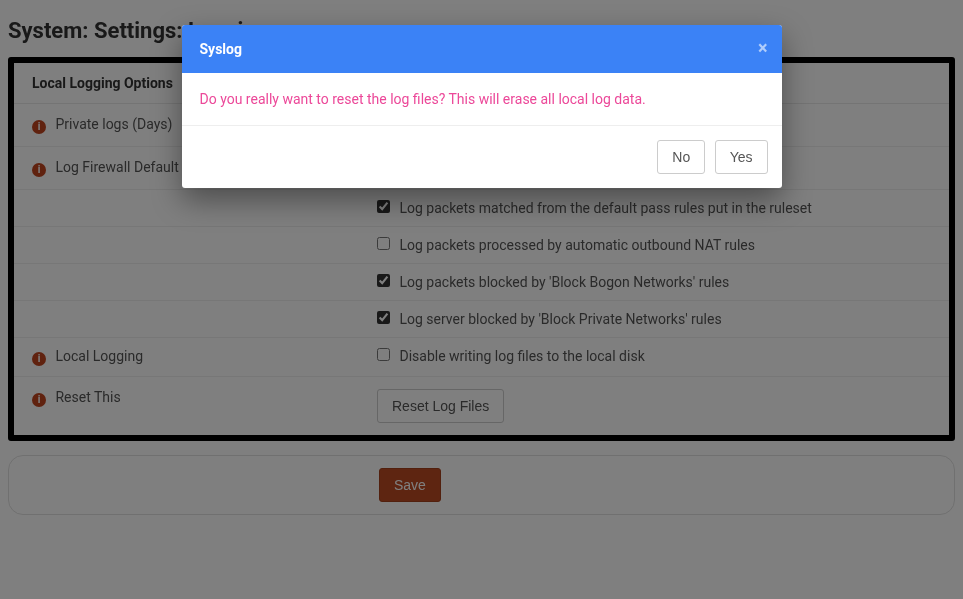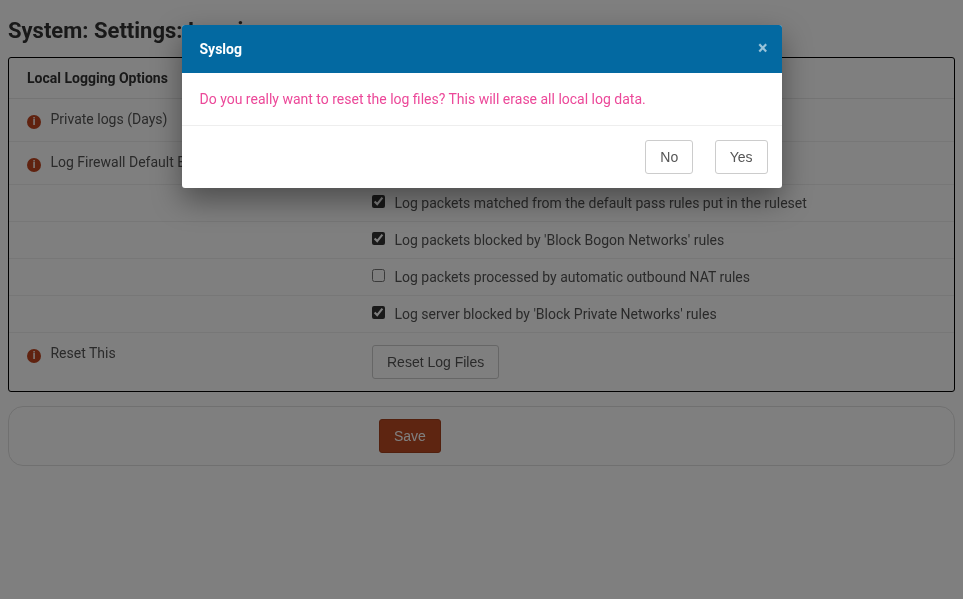--- a/index.html
+++ b/index.html
@@ -12,21 +12,21 @@
     position: relative;
   }
   .page-title {
     font-size: 22px;
     font-weight: 700;
     color: #333;
     padding: 18px 0 14px 8px;
   }
   .panel {
     margin: 0 8px;
-    border: 1px solid #000000;
+    border: 6px solid #000000;
     border-radius: 3px;
   }
   .panel-heading {
     padding: 12px 18px;
     font-weight: 700;
     color: #333;
     border-bottom: 1px solid #e8e8e8;
   }
   .form-row {
     display: flex;
@@ -79,40 +79,40 @@
   }
   .modal {
     position: absolute;
     top: 25px; left: 50%;
     width: 600px; margin-left: -300px;
     background: #fff;
     border-radius: 3px;
     box-shadow: 0 12px 30px rgba(0,0,0,0.4);
   }
   .modal-header {
-    background: #0369a1;
+    background: #3b82f6;
     color: #fff;
     font-weight: 700;
     padding: 16px 18px;
     border-radius: 3px 3px 0 0;
     position: relative;
   }
   .modal-close {
     position: absolute; right: 14px; top: 14px;
     color: rgba(255,255,255,0.6);
     font-size: 18px; line-height: 1;
     cursor: pointer;
   }
   .modal-body { padding: 18px; color: #ec4899; }
   .modal-footer {
     border-top: 1px solid #eee;
     padding: 14px;
     text-align: right;
   }
-  .modal-footer .btn { margin-left: 18px; }
+  .modal-footer .btn { margin-left: 6px; }
 </style>
 </head>
 <body>
 
 <h1 class="page-title">System: Settings: Logging</h1>
 
 <div class="panel">
   <div class="panel-heading">Local Logging Options</div>
 
   <div class="form-row">
@@ -138,47 +138,59 @@
         <input type="checkbox" class="cbx" checked="" style="">
         <span>Log packets matched from the default pass rules put in the ruleset</span>
       </label>
     </div>
   </div>
 
   <div class="form-row tight">
     <div class="lbl"></div>
     <div class="ctl">
       <label>
+        <input type="checkbox" class="cbx" style="">
+        <span>Log packets processed by automatic outbound NAT rules</span>
+      </label>
+    </div>
+  </div>
+
+  <div class="form-row tight">
+    <div class="lbl"></div>
+    <div class="ctl">
+      <label>
         <input type="checkbox" class="cbx" checked="" style="">
         <span>Log packets blocked by 'Block Bogon Networks' rules</span>
       </label>
     </div>
   </div>
 
   <div class="form-row tight">
     <div class="lbl"></div>
     <div class="ctl">
       <label>
-        <input type="checkbox" class="cbx" style="">
-        <span>Log packets processed by automatic outbound NAT rules</span>
-      </label>
-    </div>
-  </div>
-
-  <div class="form-row tight">
-    <div class="lbl"></div>
-    <div class="ctl">
-      <label>
         <input type="checkbox" class="cbx" checked="" style="">
         <span>Log server blocked by 'Block Private Networks' rules</span>
       </label>
     </div>
   </div>
 
 
+  <div class="form-row tight">
+    <div class="lbl">
+      <span class="info-icon">i</span>
+      <span>Local Logging</span>
+    </div>
+    <div class="ctl">
+      <label>
+        <input type="checkbox" class="cbx" style="">
+        <span>Disable writing log files to the local disk</span>
+      </label>
+    </div>
+  </div>
 
   <div class="form-row">
     <div class="lbl">
       <span class="info-icon">i</span>
       <span>Reset This</span>
     </div>
     <div class="ctl">
       <button class="btn">Reset Log Files</button>
     </div>
   </div>

